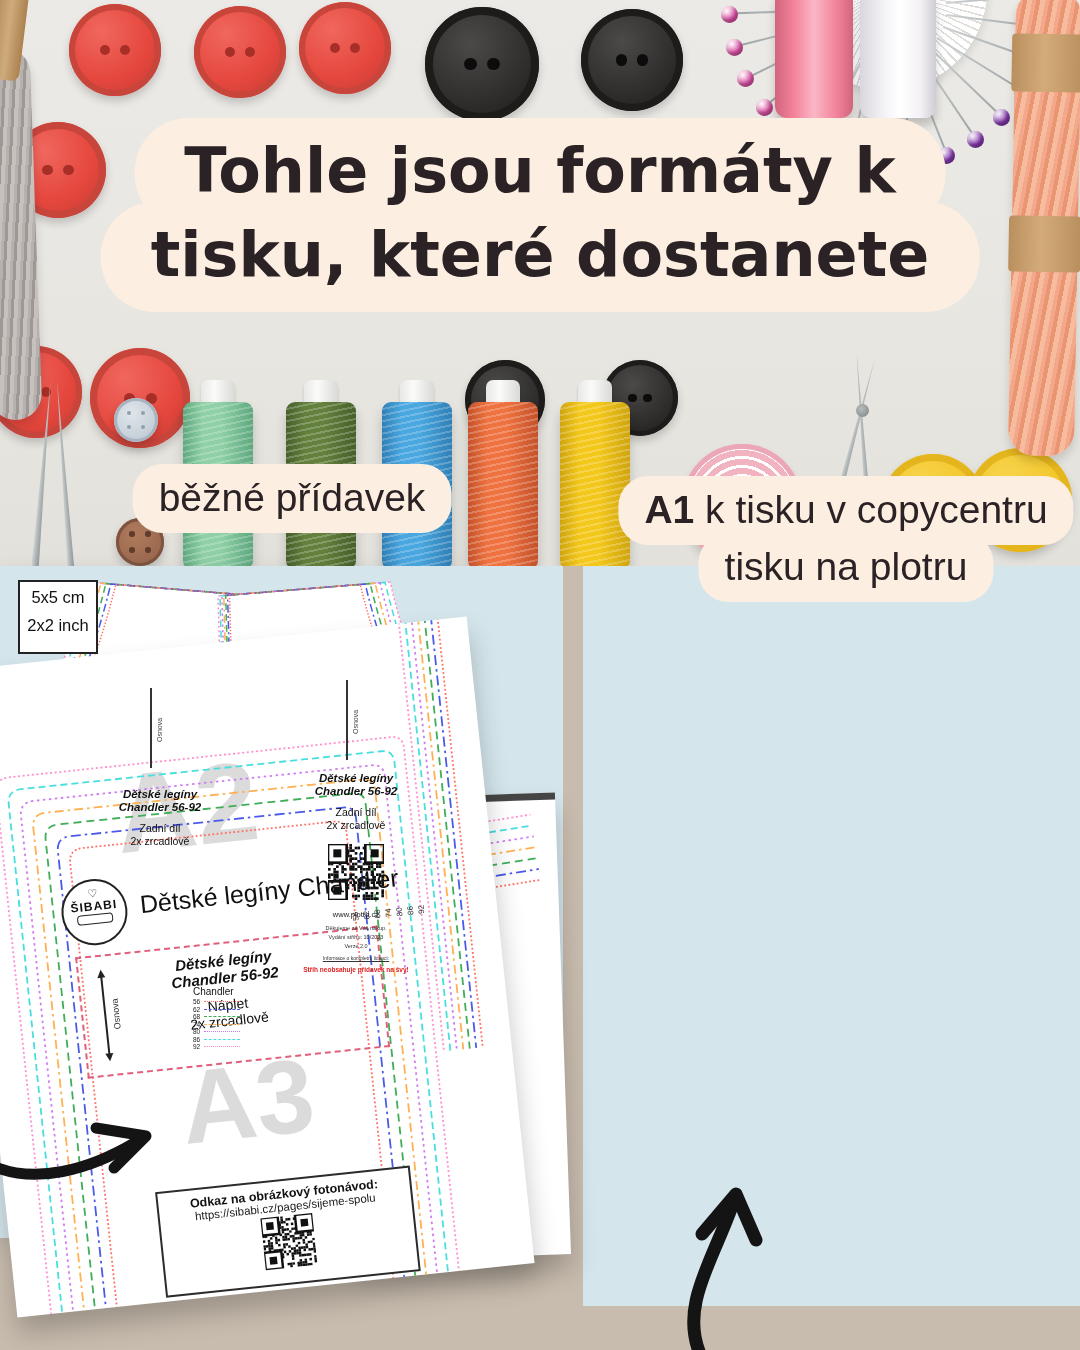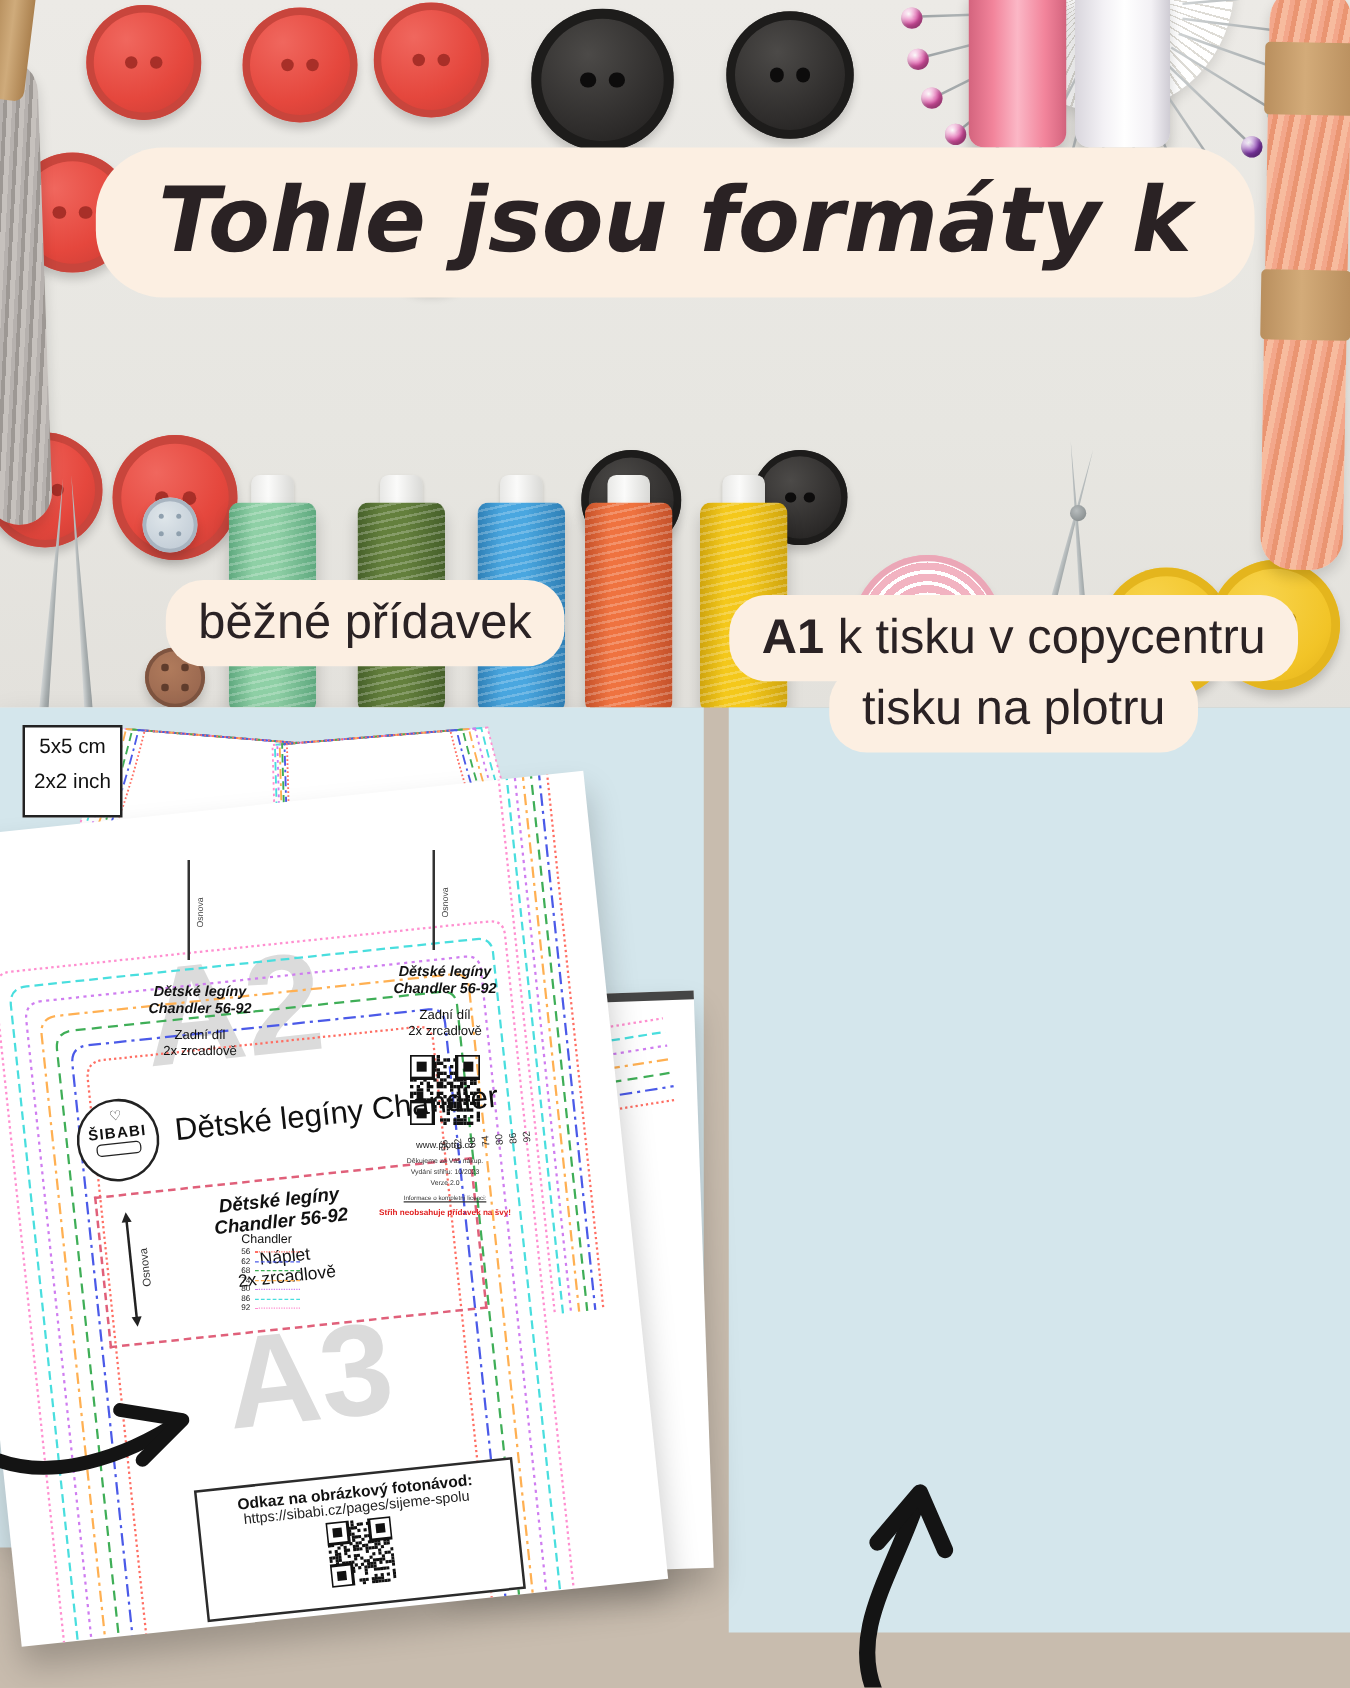--- a/index.html
+++ b/index.html
@@ -19,21 +19,21 @@
   .spool{position:absolute;}
   .spool .cap{position:absolute;left:50%;transform:translateX(-50%);top:-22px;width:34px;height:30px;border-radius:7px;background:linear-gradient(90deg,#e8e8e6,#fbfbfa 40%,#d9d9d6);box-shadow:0 2px 3px rgba(0,0,0,.15);}
   .spool .body{position:absolute;left:0;top:0;border-radius:9px;box-shadow:0 8px 12px rgba(0,0,0,.18);}
   .floss{position:absolute;border-radius:26px;box-shadow:0 6px 10px rgba(0,0,0,.14);}
   .kraft{position:absolute;left:-3px;width:calc(100% + 6px);background:linear-gradient(90deg,#b98f5e,#d3ab79 45%,#b98f5e);border-radius:4px;}
   .blade{position:absolute;background:linear-gradient(90deg,#dfe2e2,#aab0b1 55%,#8e9495);clip-path:polygon(42% 0,88% 100%,10% 100%);}
 
   
   .bubble-line{display:block;width:fit-content;margin:0 auto;background:#fcefe2;color:#2a2224;}
   #headline{left:50%;top:118px;transform:translateX(-50%);text-align:center;z-index:6;white-space:nowrap;}
-  #headline .bubble-line{font-weight:700;font-size:72px;line-height:1;padding:22px 50px 26px;border-radius:54px;font-family:"DejaVu Sans", sans-serif;letter-spacing:0px;font-style:italic;}
+  #headline .bubble-line{font-weight:700;font-size:62px;line-height:1;padding:22px 50px 26px;border-radius:54px;font-family:"DejaVu Sans", sans-serif;letter-spacing:0px;}
   #headline .l2{margin-top:-26px;}
   .fmt-label{position:absolute;top:476px;text-align:center;z-index:6;white-space:nowrap;color:#352c2e;}
   .fmt-label .bubble-line{font-size:39px;line-height:1;padding:14px 26px 16px;border-radius:30px;}
   .fmt-label .l2{margin-top:-12px;}
   .fmt-bold{font-weight:700;}
 
   
   #bottom{left:0;top:566px;width:1080px;height:784px;background:#c8bcae;}
   .panel{position:absolute;background:#d4e6ec;}
   #panel-left{left:0;top:0;width:563px;height:672px;}
@@ -216,26 +216,27 @@
       <div style="position: absolute; left: -8px; top: -10px; width: 32px; height: 90px; border-radius: 8px; transform: rotate(7deg); background: linear-gradient(90deg, rgb(178, 138, 88), rgb(207, 171, 123) 50%, rgb(171, 129, 79));"></div>
       <div class="floss" style="left: 1012px; top: -10px; width: 66px; height: 466px; transform: rotate(1deg); background: repeating-linear-gradient(100deg, rgb(247, 187, 158) 0px, rgb(247, 187, 158) 5px, rgb(243, 167, 139) 5px, rgb(243, 167, 139) 9px, rgb(234, 149, 114) 9px, rgb(234, 149, 114) 13px);">
         <div class="kraft" style="top: 44px; height: 58px;"></div>
         <div class="kraft" style="top: 226px; height: 56px;"></div>
       </div>
     </div>
 </div>
 
 <div id="headline" class="abs">
   <span class="bubble-line l1">Tohle jsou formáty k</span>
+  <span class="bubble-line l2">tisku, které dostanete</span>
 </div>
 
 <div class="fmt-label" style="left:292px;transform:translateX(-50%);">
   <span class="bubble-line l2">běžné přídavek</span>
 </div>
-<div class="fmt-label" style="left:811px;transform:translateX(-50%);">
+<div class="fmt-label" style="left:846px;transform:translateX(-50%);">
   <span class="bubble-line l1"><span class="fmt-bold">A1</span><span> k tisku v copycentru</span></span>
   <span class="bubble-line l2">tisku na plotru</span>
 </div>
 
 <div id="bottom" class="abs">
   <div id="panel-left" class="panel"></div>
   <div id="panel-right" class="panel"></div>
 
   <div id="back-page" class="page">
     <svg id="back-lines" width="215" height="455" style="position:absolute;left:0;top:0;transform:rotate(-7deg);">

